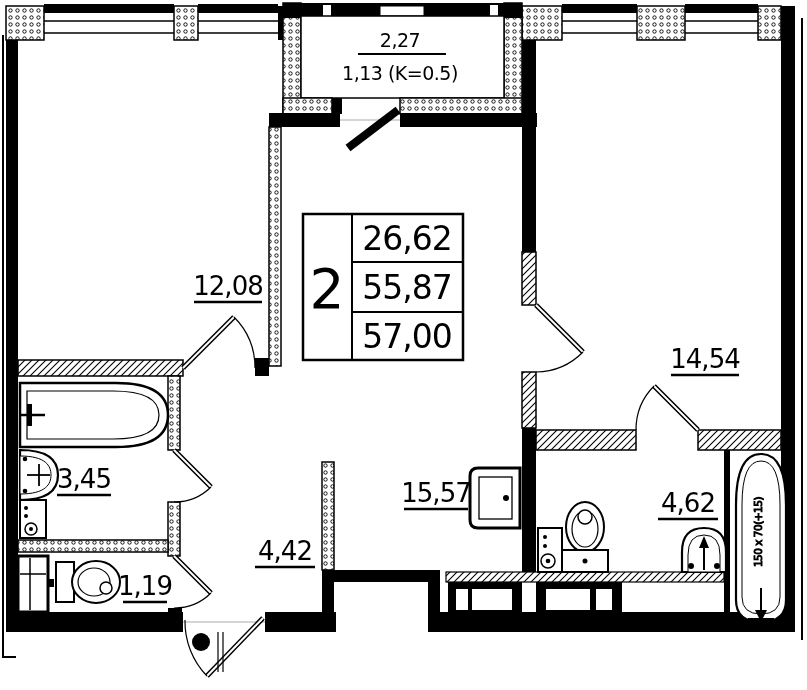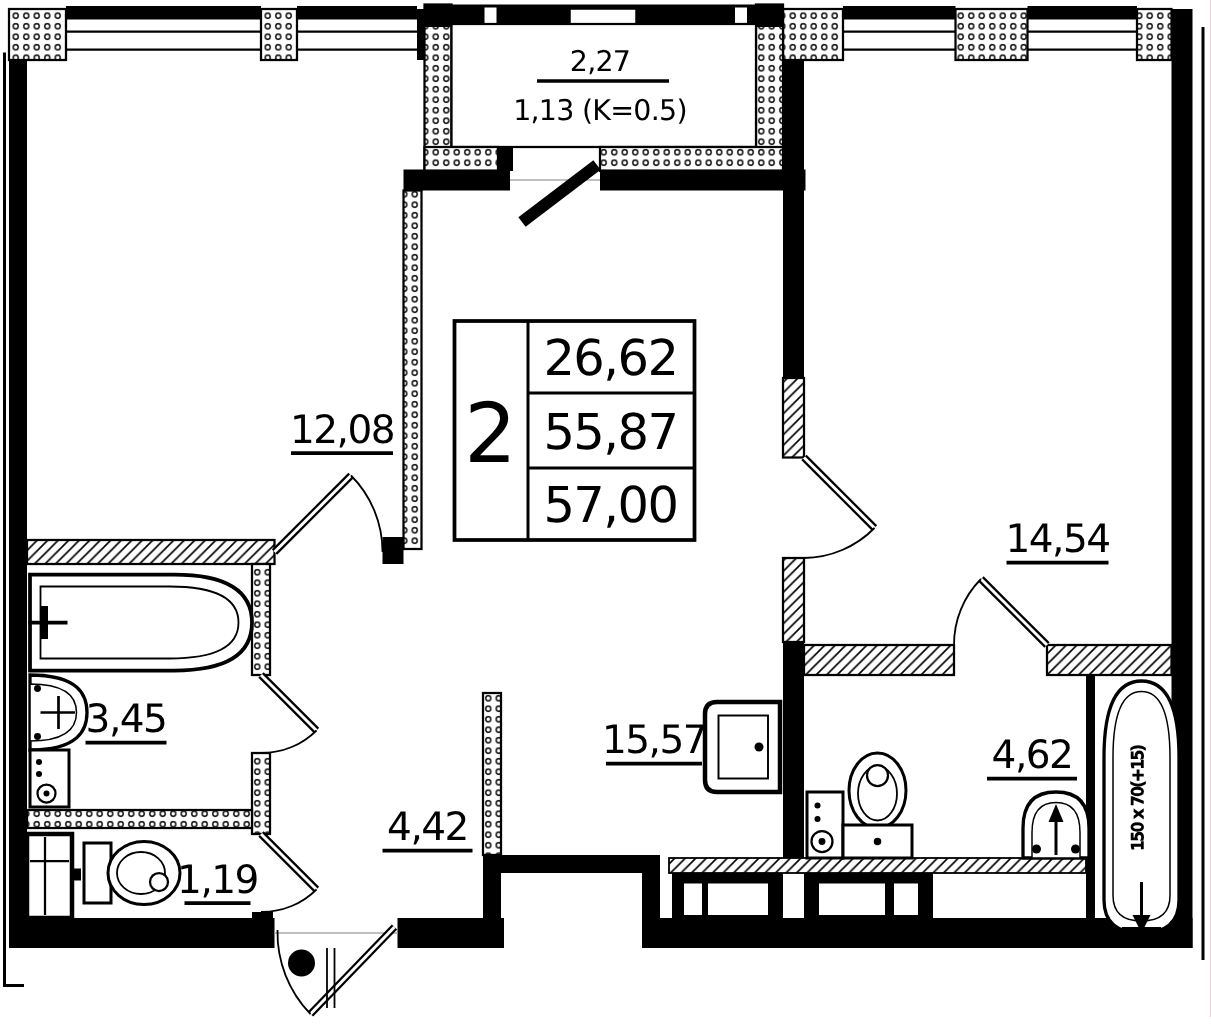--- a/index.html
+++ b/index.html
@@ -1,16 +1,16 @@
 <!DOCTYPE html>
 <html><head>
 <meta charset="utf-8">
 <style>
   html,body{margin:0;padding:0;background:#fff;}
-  .plan-wrap{width:807px;height:690px;position:relative;background:#be185d;overflow:hidden;}
+  .plan-wrap{width:807px;height:690px;position:relative;background:#f0abfc;overflow:hidden;}
   svg{display:block;}
   text{font-family:"DejaVu Sans","Liberation Sans",sans-serif;fill:#000;}
   .area-label{font-size:26px;letter-spacing:-1px;}
   .balcony-label{font-size:19px;letter-spacing:-0.5px;}
   .table-num{font-size:33px;letter-spacing:-1px;}
   .table-big{font-size:55px;}
   .tub-note{font-size:10.5px;letter-spacing:-0.5px;}
 </style>
 </head>
 <body>

